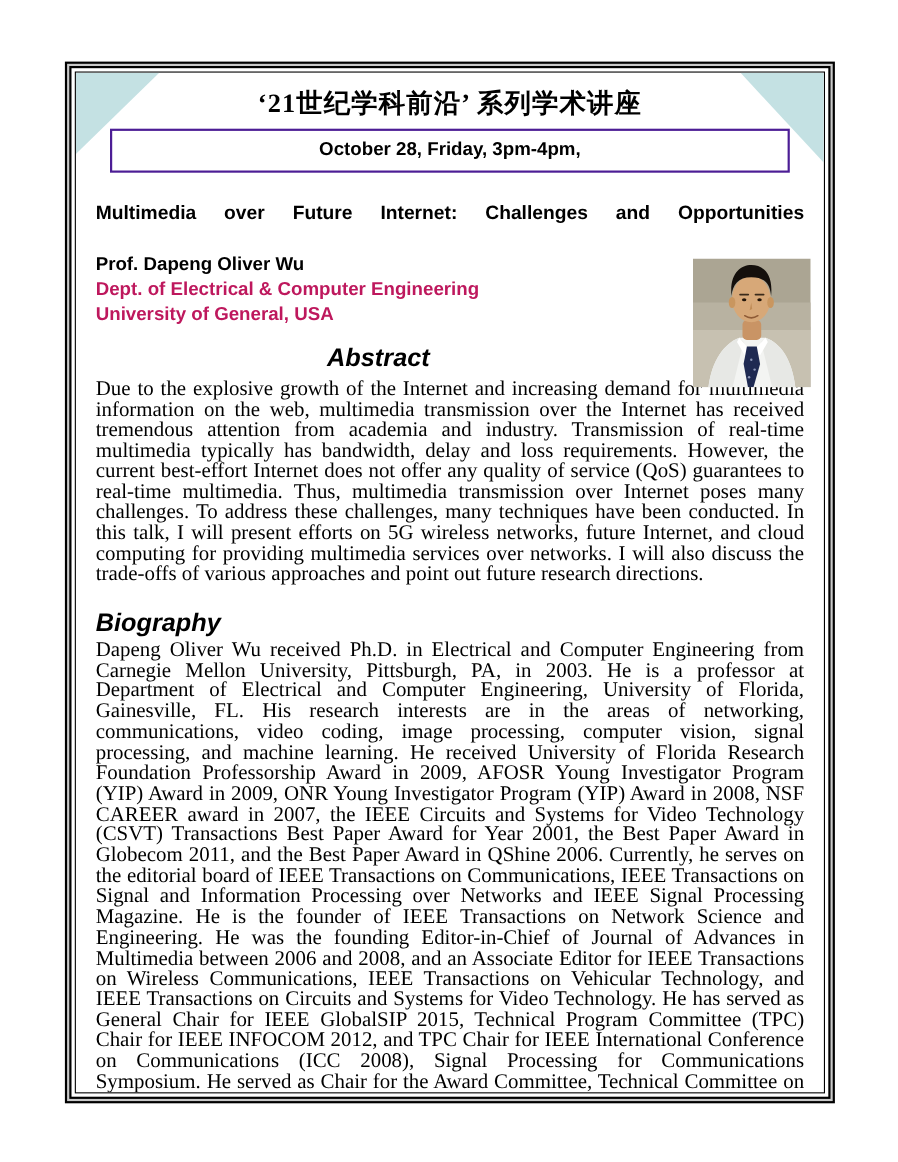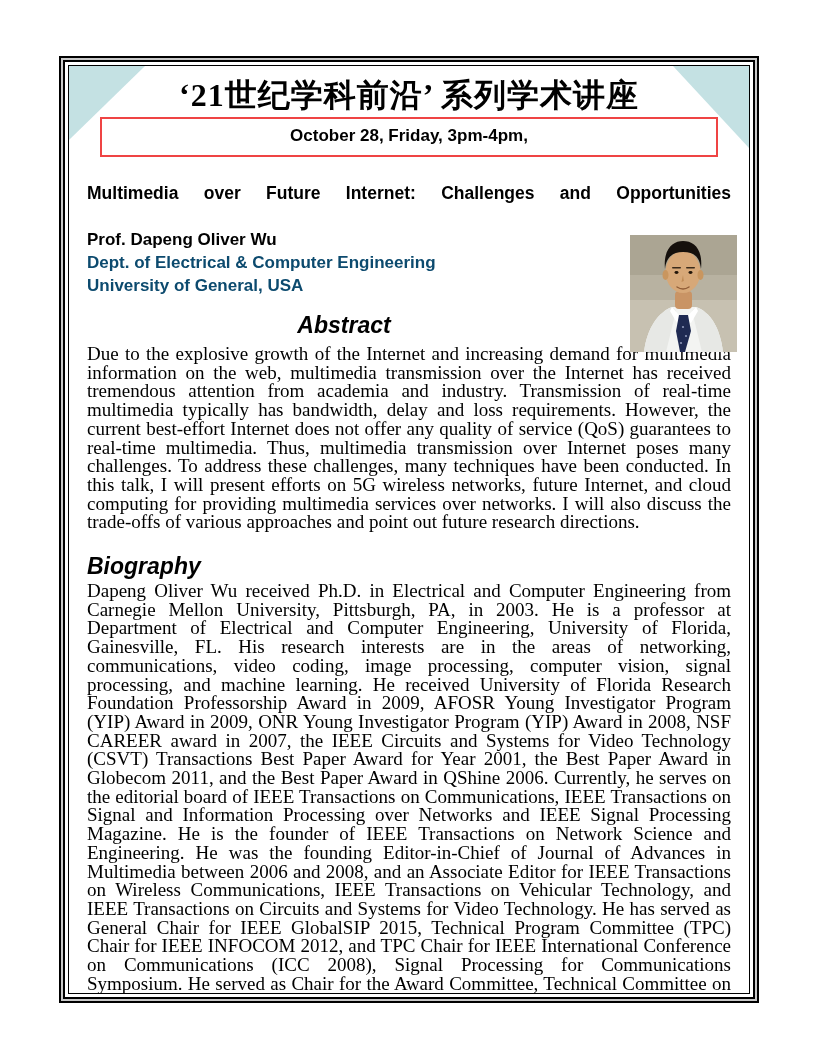--- a/index.html
+++ b/index.html
@@ -13,38 +13,38 @@
     border:1px solid #000;background:#fff;
     box-shadow:0 0 0 3px #fff,0 0 0 5px #000,0 0 0 7px #c9c9c9,0 0 0 9px #000;
   }
   .content{position:absolute;inset:0;padding:14px 18px 0 18px;overflow:hidden;}
   .tri{position:absolute;top:0;background:#c4e1e3;z-index:0;}
   .tri-left{left:0;width:76px;height:74px;clip-path:polygon(0 0,100% 0,0 100%);}
   .tri-right{right:0;width:76px;height:82px;clip-path:polygon(0 0,100% 0,100% 100%);}
   .series-title{
     position:relative;z-index:1;text-align:center;
     font-family:"Liberation Serif","DejaVu Serif",serif;
-    font-weight:bold;font-size:32px;line-height:30px;letter-spacing:1px;
+    font-weight:bold;font-size:24px;line-height:30px;letter-spacing:1px;
   }
   .event-box{
     position:relative;z-index:2;margin:7px 13px 0 13px;
-    border:2px solid #ef4444;background:#fff;text-align:center;
+    border:2px solid #4c1d95;background:#fff;text-align:center;
     padding:5px 4px 7px 4px;
   }
   .event-datetime{font-size:17px;font-weight:bold;line-height:24px;}
   .event-location{font-size:16px;font-weight:bold;line-height:24px;}
   .talk-title{
     margin:26px 0 0 0;font-weight:bold;font-size:17.5px;line-height:21px;
     text-align:justify;text-align-last:justify;
   }
   .speaker{
     margin:24px 130px 0 0;text-align:left;font-weight:bold;
     font-size:17px;line-height:23px;
   }
-  .speaker .teal{color:#0c4a6e;}
+  .speaker .teal{color:#be185d;}
   .photo{
     position:absolute;top:169px;right:12px;width:107px;height:117px;
     z-index:1;
   }
   .photo svg{display:block;width:107px;height:117px;}
   .section-heading{
     font-weight:bold;font-style:italic;font-size:23px;line-height:24px;
   }
   .abstract-heading{margin:16px 130px 0 0;text-align:center;}
   .bio-heading{margin:22px 0 0 0;text-align:left;}

